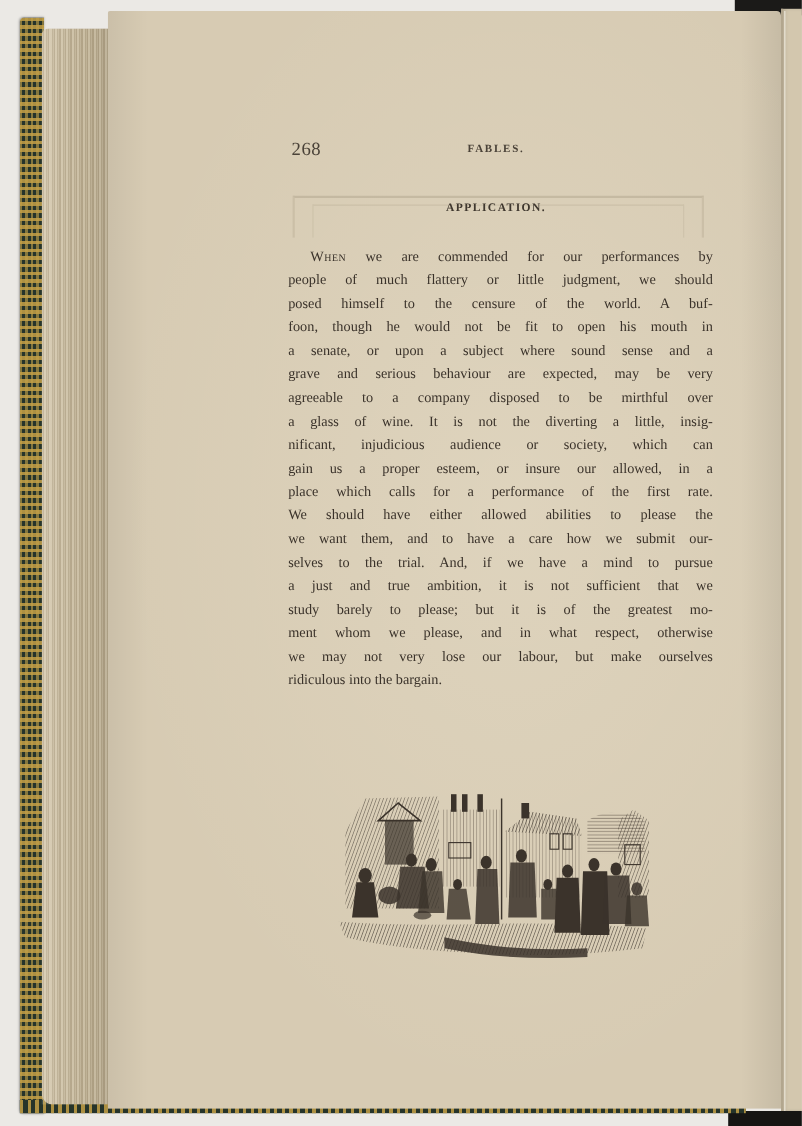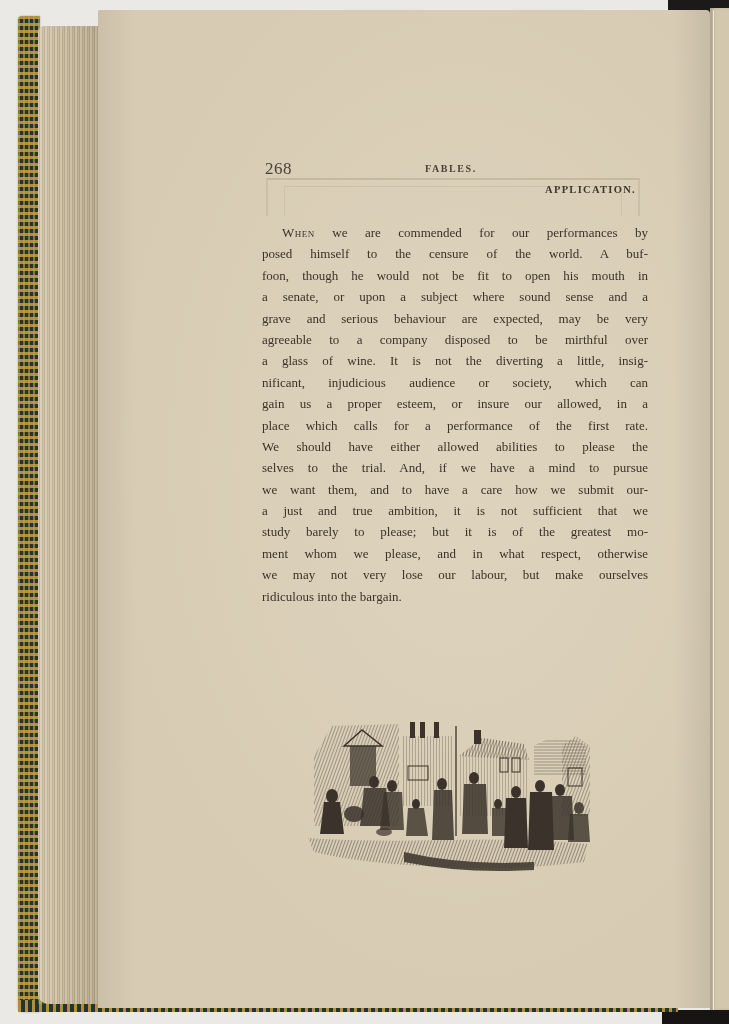--- a/index.html
+++ b/index.html
@@ -77,21 +77,21 @@
       box-shadow: inset 2px 0 3px rgba(0,0,0,0.12);
     }
     .gutter-line {
       position: absolute; left: 713px; top: 10px; width: 1px; height: 1000px;
       background: #f1ebde;
     }
 
     
     .running-head {
       position: absolute;
-      left: 265px; top: 126px; width: 380px; height: 24px; margin-top: 33px;
+      left: 265px; top: 126px; width: 380px; height: 24px;
     }
     .page-number {
       position: absolute; left: 0; top: 0;
       font-size: 17px; color: #4a4238;
       letter-spacing: 0.5px;
     }
     .running-title {
       position: absolute; left: 160px; top: 4px;
       font-size: 10px; color: #4a4238;
       letter-spacing: 1.6px; font-weight: bold;
@@ -108,21 +108,21 @@
     .heading-frame::after {
       content: "";
       position: absolute; left: 16px; top: 6px; right: 16px; bottom: 0;
       border-top: 1px solid rgba(160,148,124,0.25);
       border-left: 1px solid rgba(160,148,124,0.2);
       border-right: 1px solid rgba(160,148,124,0.2);
     }
     .section-heading {
       position: absolute;
       left: 266px; top: 184px; width: 370px;
-      text-align: right;
+      text-align: center;
       font-size: 10.5px; letter-spacing: 1.3px; font-weight: bold;
       color: #3f372e;
     }
 
     
     .body-text {
       position: absolute;
       left: 262px; top: 222px; width: 386px;
     }
     .line {
@@ -163,32 +163,33 @@
   <div class="running-head">
     <span class="page-number">268</span>
     <span class="running-title">FABLES.</span>
   </div>
 
   <div class="heading-frame"></div>
   <div class="section-heading">APPLICATION.</div>
 
   <div class="body-text">
     <span class="line first"><span class="smallcaps">When</span><span> we are commended for our performances by</span></span>
+    <span class="line">people of much flattery or little judgment, we should</span>
     <span class="line">posed himself to the censure of the world.  A buf-</span>
     <span class="line">foon, though he would not be fit to open his mouth in</span>
     <span class="line">a senate, or upon a subject where sound sense and a</span>
     <span class="line">grave and serious behaviour are expected, may be very</span>
     <span class="line">agreeable to a company disposed to be mirthful over</span>
     <span class="line">a glass of wine.  It is not the diverting a little, insig-</span>
     <span class="line">nificant, injudicious audience or society, which can</span>
     <span class="line">gain us a proper esteem, or insure our allowed, in a</span>
     <span class="line">place which calls for a performance of the first rate.</span>
     <span class="line">We should have either allowed abilities to please the</span>
+    <span class="line">we want them, and to have a care how we submit our-</span>
     <span class="line">selves to the trial.  And, if we have a mind to pursue</span>
-    <span class="line">we want them, and to have a care how we submit our-</span>
     <span class="line">a just and true ambition, it is not sufficient that we</span>
     <span class="line">study barely to please; but it is of the greatest mo-</span>
     <span class="line">ment whom we please, and in what respect, otherwise</span>
     <span class="line">we may not very lose our labour, but make ourselves</span>
     <span class="line last">ridiculous into the bargain.</span>
   </div>
 
   <div class="illustration" title="woodcut engraving of a crowd of figures in a town street before buildings">
     <svg width="290" height="156" viewBox="0 0 290 156" xmlns="http://www.w3.org/2000/svg">
       <defs>

